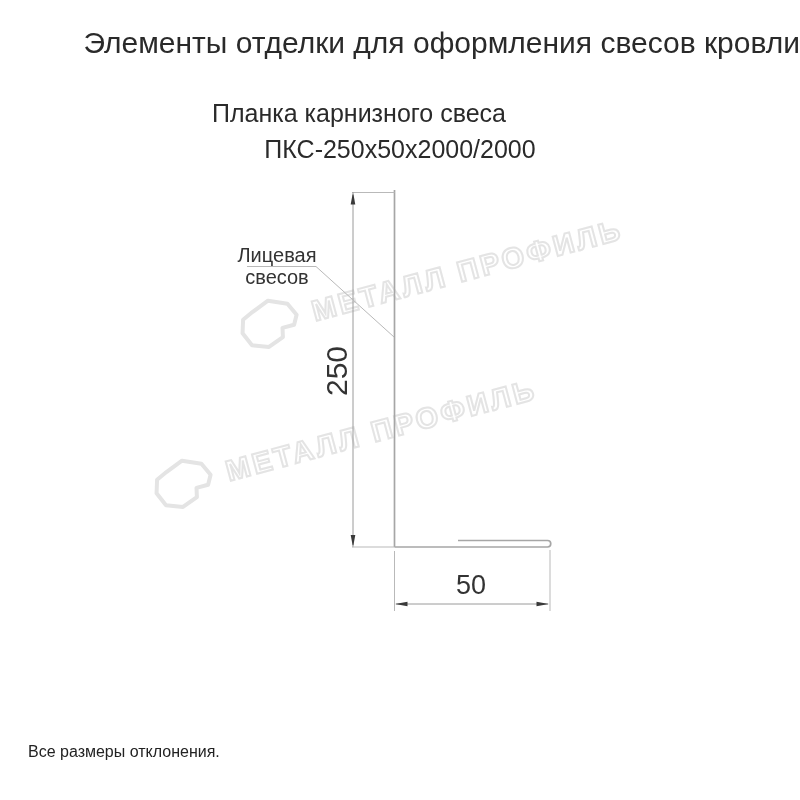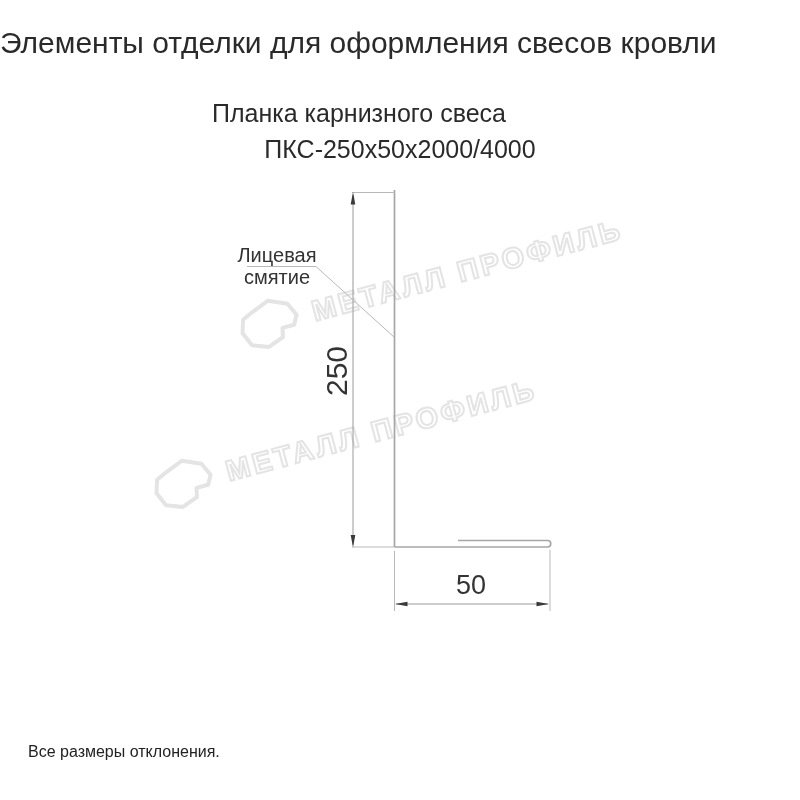--- a/index.html
+++ b/index.html
@@ -10,21 +10,21 @@
     --arrow:#3a3a3a;
     --watermark:#e4e4e4;
   }
   html,body{margin:0;padding:0;}
   body{
     width:800px;height:800px;background:#ffffff;position:relative;
     font-family:"Liberation Sans", sans-serif;color:var(--text);
     overflow:hidden;
   }
   .page-title{
-    position:absolute;left:0;top:26px;width:800px;text-align:left;
+    position:absolute;left:0;top:26px;width:800px;text-align:right;
     font-size:30px;font-weight:400;color:var(--text);white-space:nowrap;
   }
   .product-name{
     position:absolute;left:0;top:99px;width:718px;text-align:center;
     font-size:25px;font-weight:400;color:var(--text);white-space:nowrap;
   }
   .product-sku{
     position:absolute;left:0;top:135px;width:800px;text-align:center;
     font-size:25px;font-weight:400;color:var(--text);white-space:nowrap;
   }
@@ -66,21 +66,21 @@
   .footer{
     position:absolute;left:28px;top:740px;z-index:3;
     font-size:16px;line-height:23px;color:#222222;
   }
 </style>
 </head>
 <body>
 
 <div class="page-title">Элементы отделки для оформления свесов кровли</div>
 <div class="product-name">Планка карнизного свеса</div>
-<div class="product-sku">ПКС-250х50х2000/4000</div>
+<div class="product-sku">ПКС-250х50х2000/2000</div>
 
 <div class="watermark upper">
   <svg class="wm-logo" width="70" height="54" viewBox="0 0 70 54">
     <polygon points="21,12 39,5 57,13 63,26 58,35 46,35 44,44 28,50 12,44 6,30 10,17" fill="#ffffff" stroke="#e4e4e4" stroke-width="4" stroke-linejoin="round"></polygon>
   </svg>
   <span class="wm-text">МЕТАЛЛ ПРОФИЛЬ</span>
 </div>
 <div class="watermark lower">
   <svg class="wm-logo" width="70" height="54" viewBox="0 0 70 54">
     <polygon points="21,12 39,5 57,13 63,26 58,35 46,35 44,44 28,50 12,44 6,30 10,17" fill="#ffffff" stroke="#e4e4e4" stroke-width="4" stroke-linejoin="round"></polygon>
@@ -106,20 +106,20 @@
   <path class="ln-ext" d="M394.5,551 V611"></path>
   <path class="ln-ext" d="M550,550 V611"></path>
 
   <path class="ln-dim" d="M396,604 H548"></path>
   <polygon class="arrow" points="395,604 407.5,601.8 407.5,606.2"></polygon>
   <polygon class="arrow" points="549,604 536.5,601.8 536.5,606.2"></polygon>
 </svg>
 
 <div class="face-side-label">
   <span>Лицевая</span>
-  <span>смятие</span>
+  <span>свесов</span>
 </div>
 <div class="dim-label dim-height-label">250</div>
 <div class="dim-label dim-width-label">50</div>
 
 <div class="footer">
   <div>Все размеры отклонения.</div>
 </div>
 
 </body></html>

